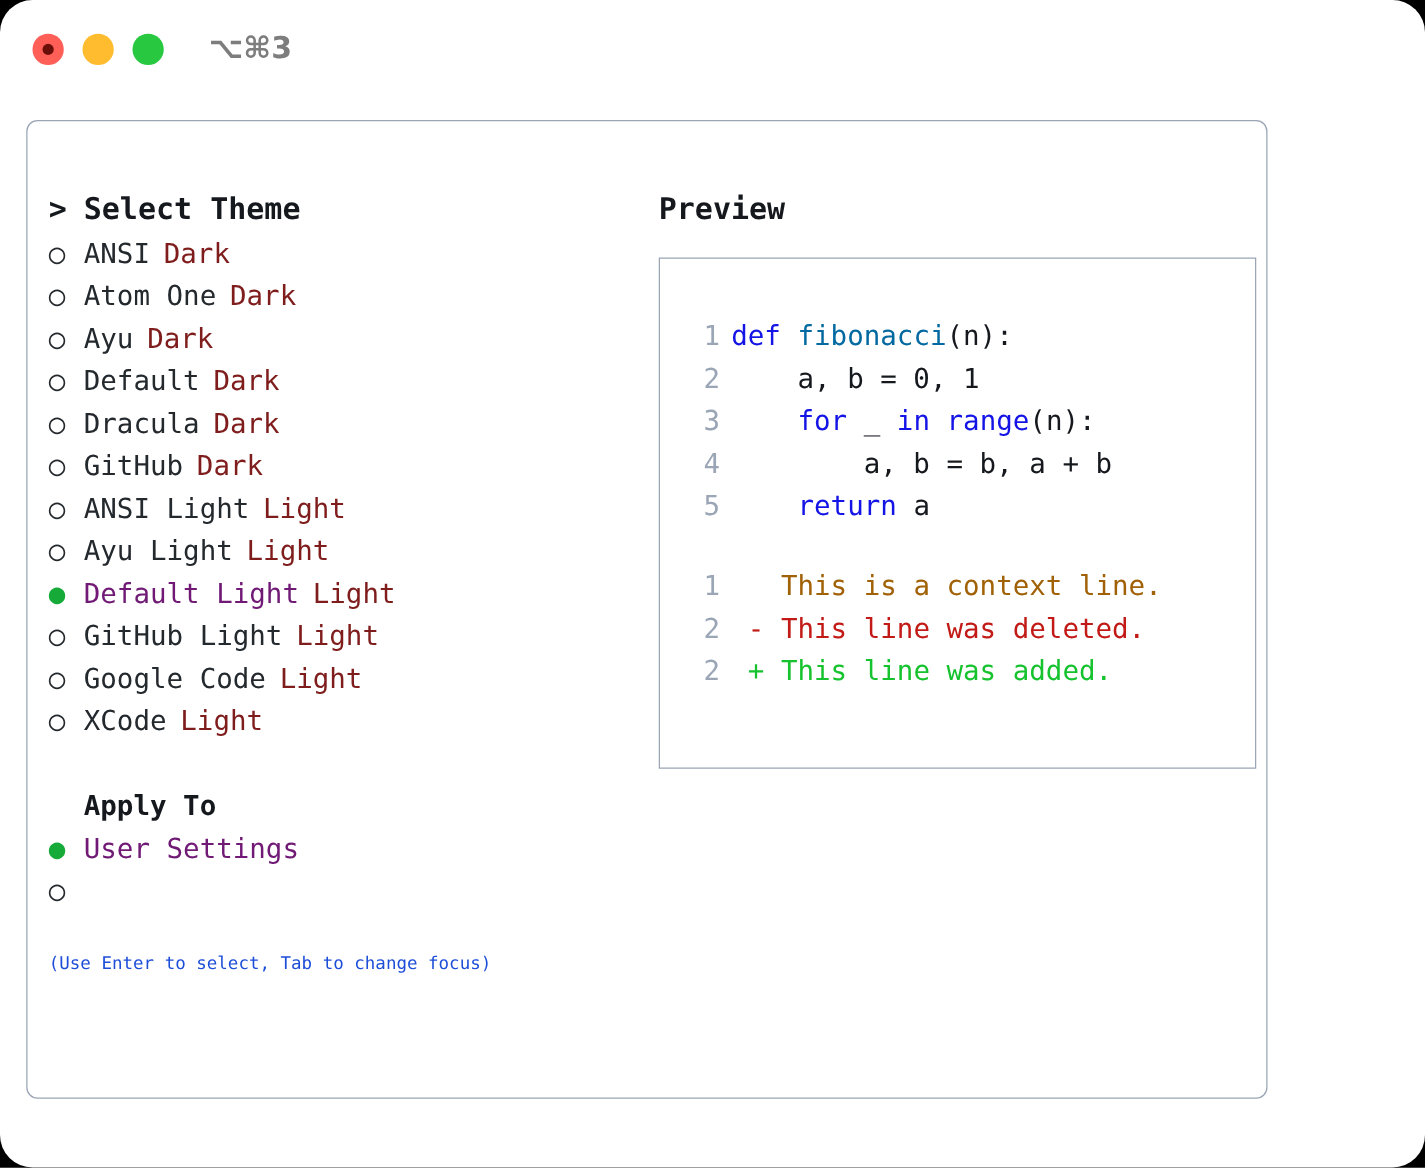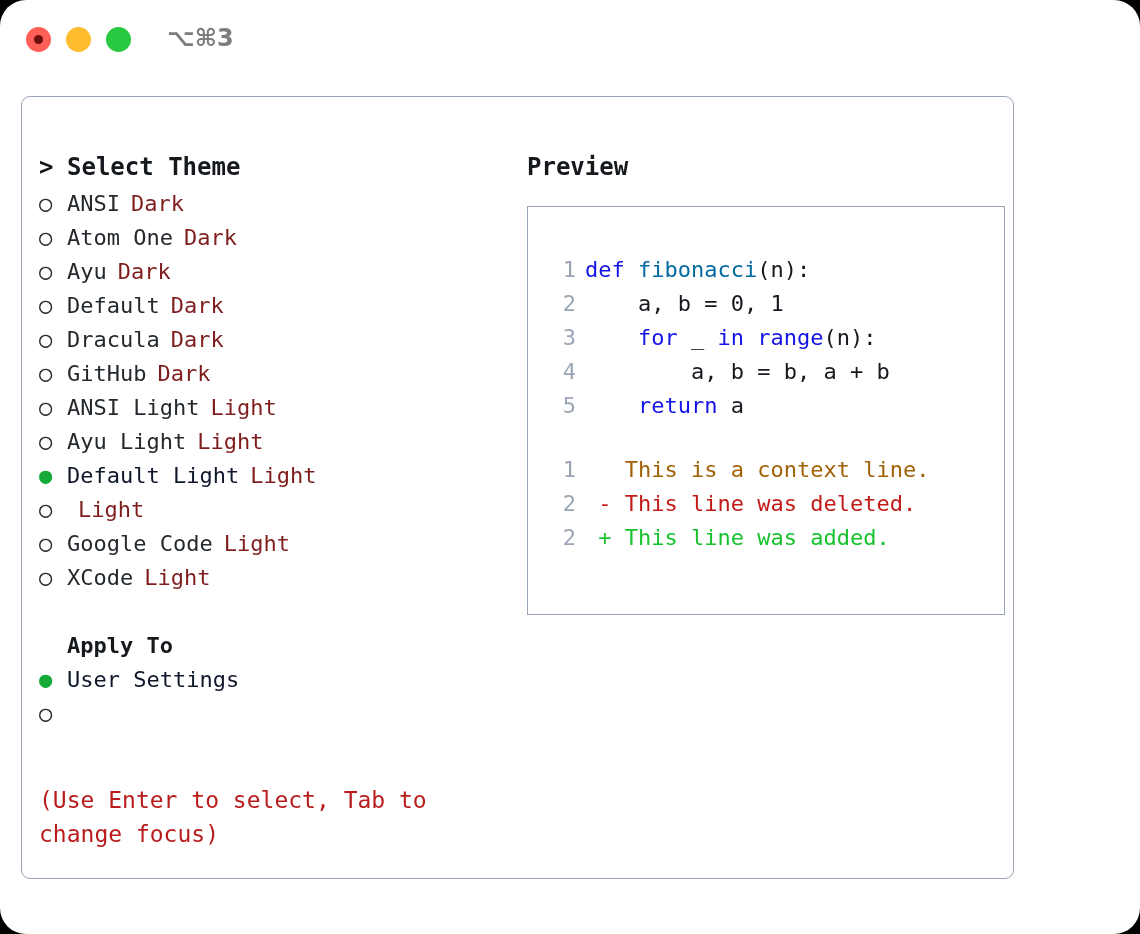--- a/index.html
+++ b/index.html
@@ -96,21 +96,21 @@
   }
   .bullet-cell {
     width: 28px;
     flex: 0 0 28px;
     font-size: 22px;
     line-height: 34px;
     color: #24292e;
   }
   .bullet-cell.selected { color: #16ab39; }
   .row-label { color: #24292e; }
-  .row-label.selected { color: #0f172a; }
+  .row-label.selected { color: #701a75; }
   .row-cat {
     color: #7f1d1d;
     margin-left: 11px;
   }
 
   #header-row {
     display: flex;
     align-items: baseline;
     height: 36px;
     font-size: 24px;
@@ -131,24 +131,24 @@
     align-items: flex-end;
     height: 34px;
     font-size: 22px;
     line-height: 34px;
     font-weight: bold;
     color: #15191e;
   }
   #apply-heading .bullet-cell { color: transparent; }
 
   #hint {
-    margin-top: 52px;
-    font-size: 23px;
-    line-height: 34px;
-    color: #b91c1c;
+    margin-top: 23px;
+    font-size: 14px;
+    line-height: 34px;
+    color: #1d4ed8;
     width: 400px;
   }
 
   
   #right-col {
     position: absolute;
     left: 505px;
     top: 52px;
     width: 500px;
   }
@@ -254,20 +254,21 @@
             <span class="row-label">Ayu Light</span>
             <span class="row-cat">Light</span>
           </div>
           <div class="list-row">
             <span class="bullet-cell selected">●</span>
             <span class="row-label selected">Default Light</span>
             <span class="row-cat">Light</span>
           </div>
           <div class="list-row">
             <span class="bullet-cell">○</span>
+            <span class="row-label">GitHub Light</span>
             <span class="row-cat">Light</span>
           </div>
           <div class="list-row">
             <span class="bullet-cell">○</span>
             <span class="row-label">Google Code</span>
             <span class="row-cat">Light</span>
           </div>
           <div class="list-row">
             <span class="bullet-cell">○</span>
             <span class="row-label">XCode</span>

